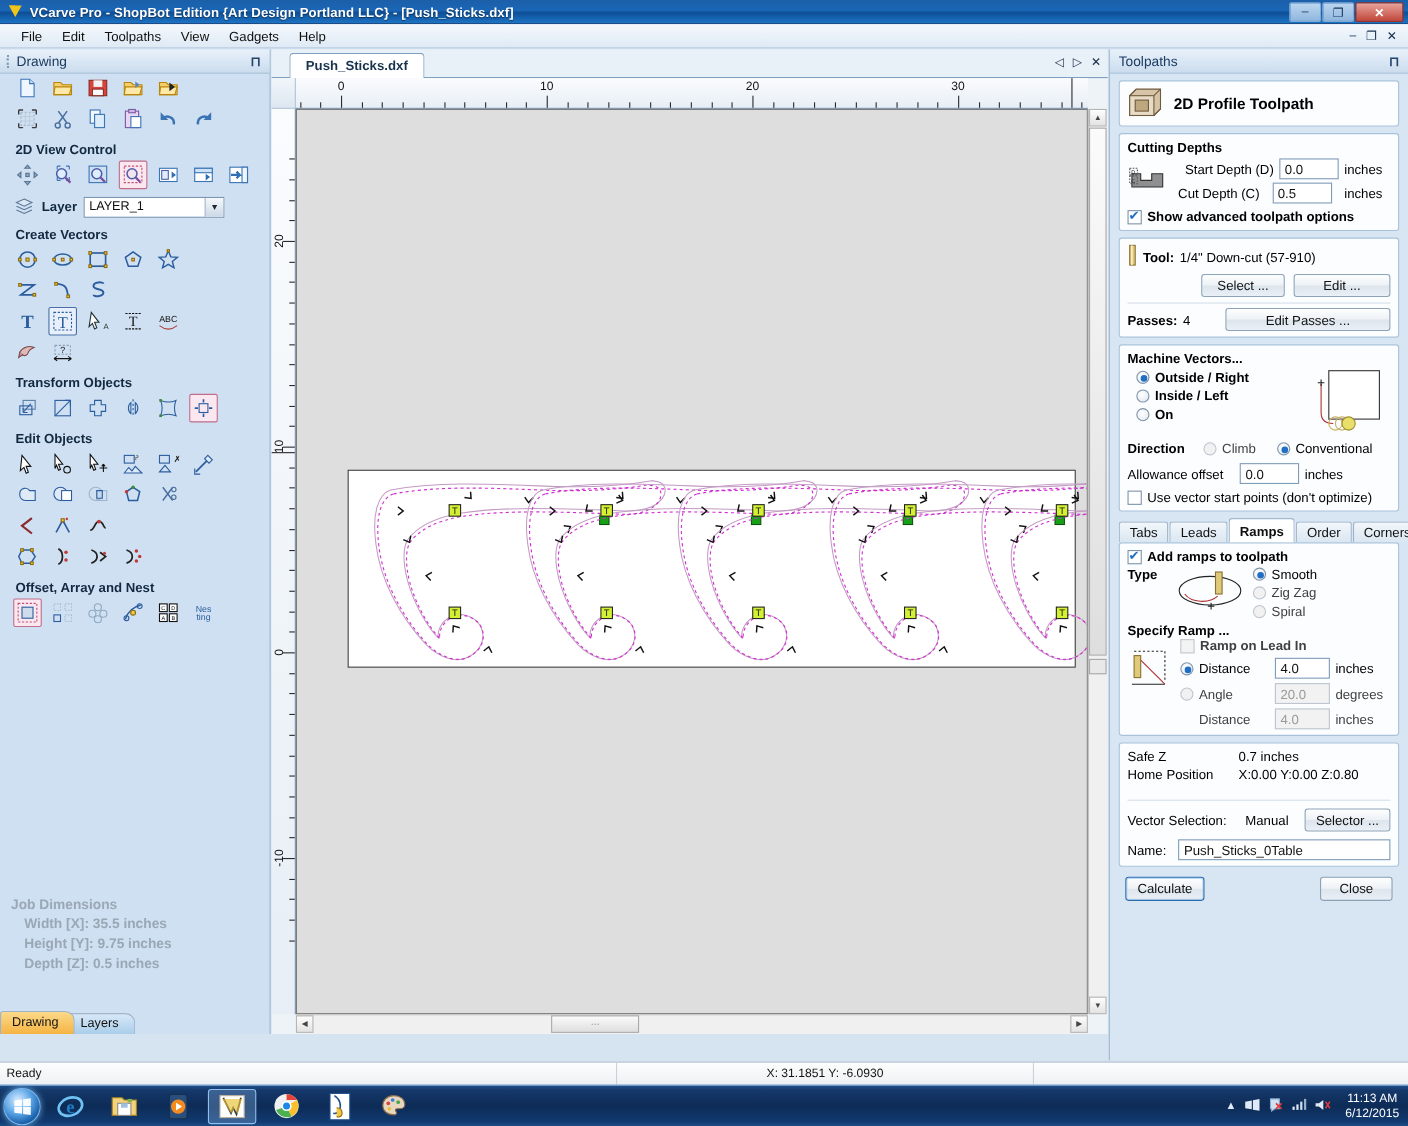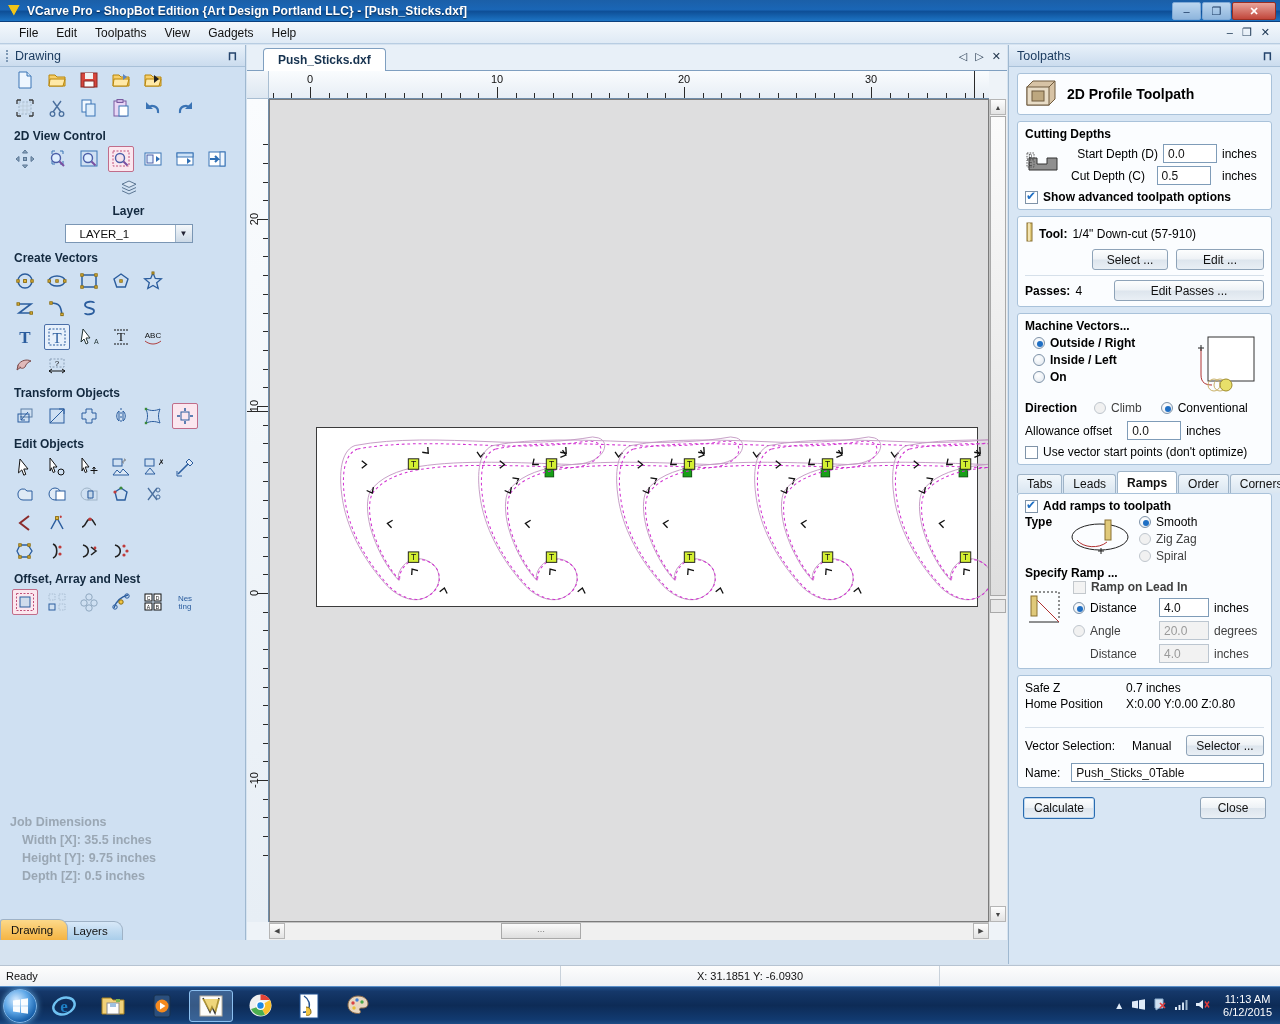--- a/index.html
+++ b/index.html
@@ -58,25 +58,25 @@
   }
   .dockhdr .grip{ width:3px; height:12px; border-left:2px dotted #7e99b5; margin-right:6px;}
   .dockhdr .pin{ margin-left:auto; margin-right:8px; color:#24446c; font-size:12px; font-weight:bold;}
   .sechdr{ font-weight:bold; font-size:12px; color:#13293f; padding:8px 0 3px 14px;}
   .iconrow{ display:flex; padding-left:12px; gap:6px; }
   .ic{
     width:26px; height:26px; display:flex; align-items:center; justify-content:center;
     border:1px solid transparent; border-radius:2px;
   }
   .ic.sel{ border:1px solid #c06d8a; background:#fbe7ef;}
-  .layerrow{ display:flex; align-items:center; padding-left:12px; margin-top:6px; gap:6px;flex-direction:column;}
+  .layerrow{ display:flex; align-items:center; padding-left:12px; margin-top:6px; gap:6px;}
   .layerrow .lbl{ font-weight:bold; font-size:12px; color:#13293f;}
   .combo{
     width:128px; height:19px; border:1px solid #7a96b4; background:#fff;
-    display:flex; align-items:center; font-size:11.5px; padding-left:14px; color:#111;
+    display:flex; align-items:center; font-size:11.5px; padding-left:4px; color:#111;
     position:relative;
   }
   .combo .arrow{
     position:absolute; right:0; top:0; width:17px; height:17px;
     background:linear-gradient(to bottom,#f5f8fb,#ccd9e6);
     border-left:1px solid #9db3c9;
     display:flex; align-items:center; justify-content:center; font-size:8px; color:#223;
   }
   #jobdim{ position:absolute; left:0; bottom:55px; width:246px; padding-left:10px; color:#9aa7b4; }
   #jobdim .t{ font-weight:bold; font-size:12.5px; padding:2px 0;}

